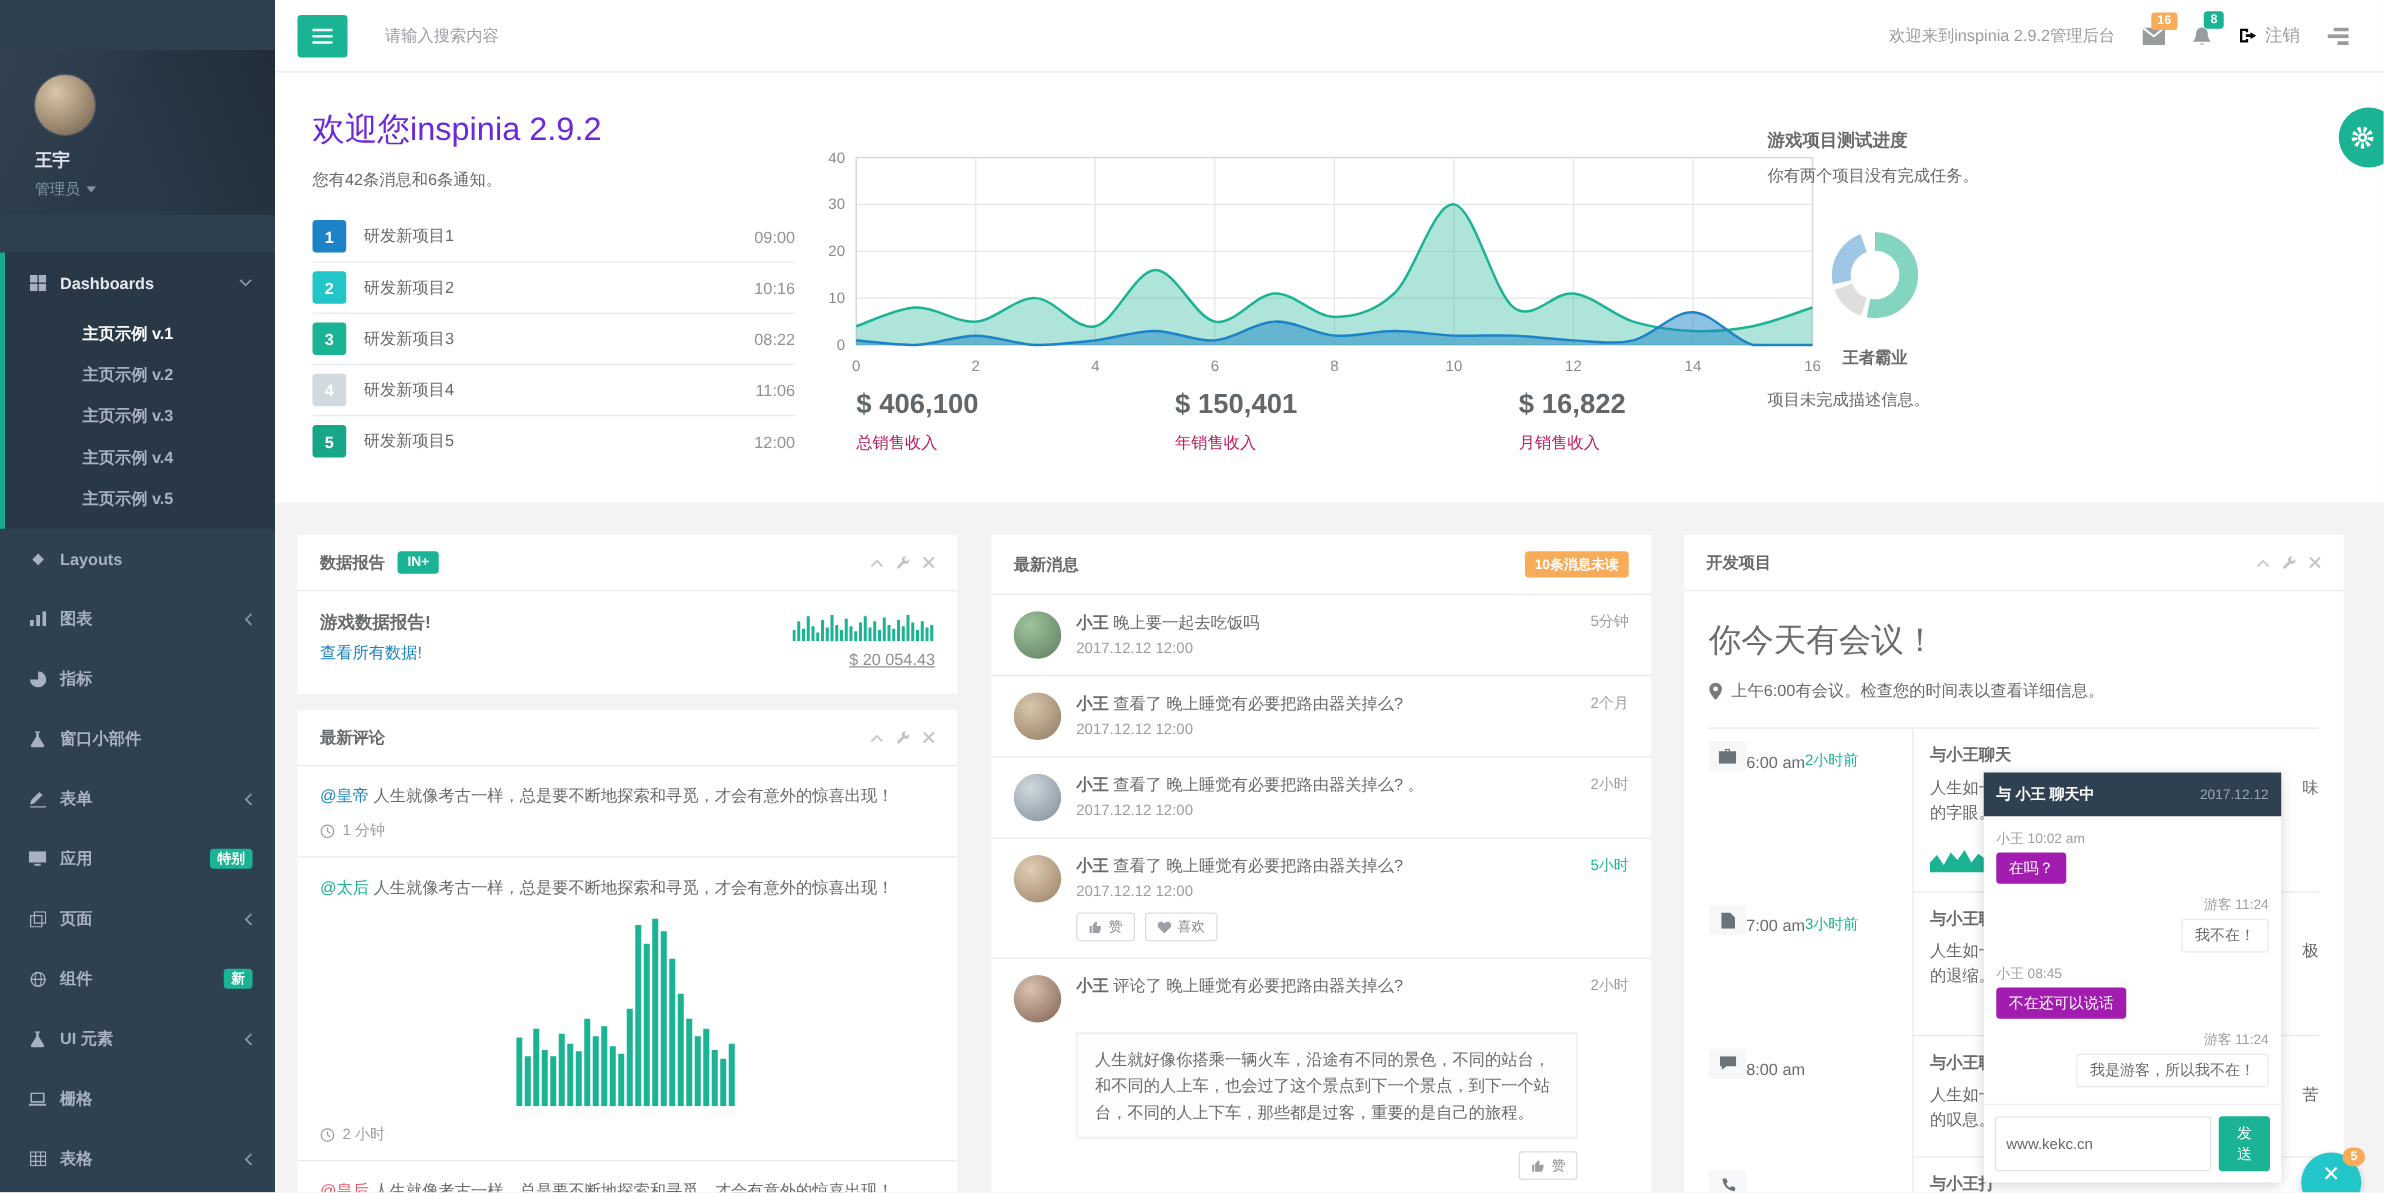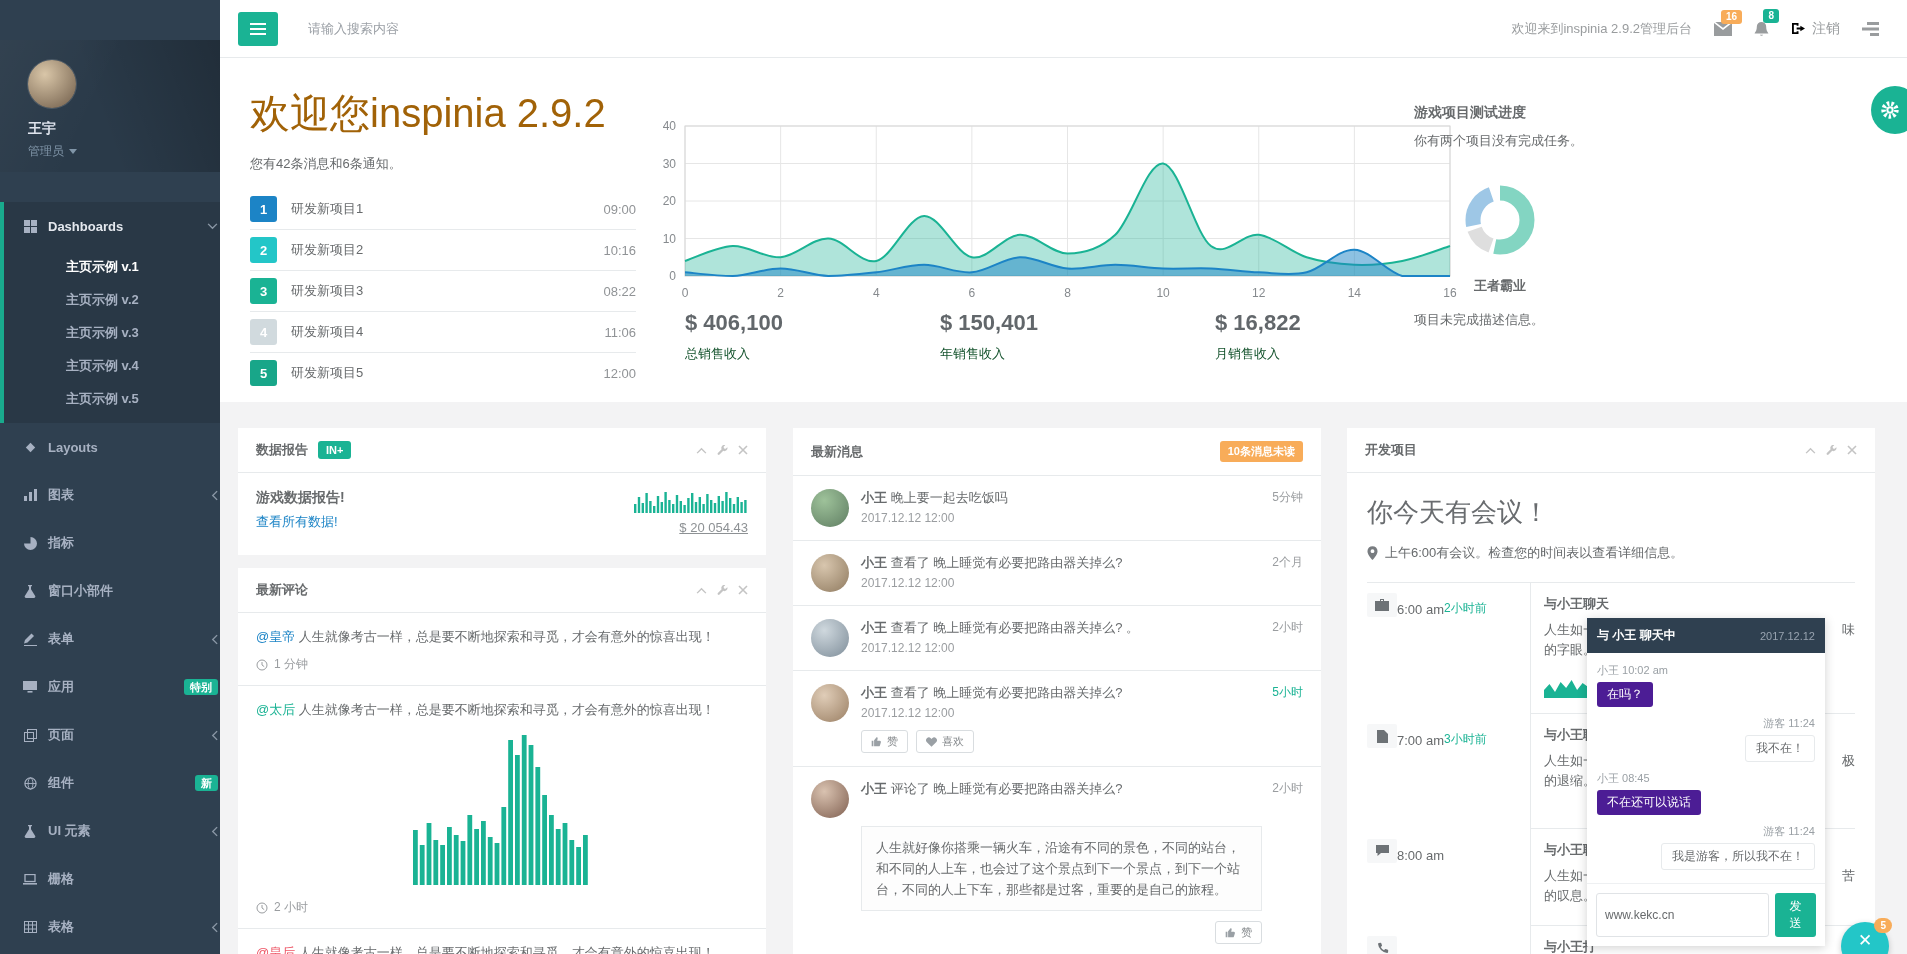--- a/index.html
+++ b/index.html
@@ -8,21 +8,21 @@
 
   
   .sidebar{position:absolute;left:0;top:0;width:220px;height:954px;background:#2f4050;z-index:5;}
   .profile{padding:20px 0 0 28px;height:112px;
     background:linear-gradient(115deg,rgba(255,255,255,.04),transparent 45%),
                linear-gradient(250deg,rgba(0,0,0,.22),transparent 55%),#2a3a49;margin-top:40px;}
   .avatar{width:48px;height:48px;border-radius:50%;background:radial-gradient(circle at 35% 30%,#d9c6a8,#6e5b48);box-shadow:0 0 0 1px rgba(255,255,255,.15);}
   .uname{margin-top:12px;color:#dfe4ed;font-weight:bold;font-size:14px;}
   .urole{margin-top:5px;color:#8095a8;font-size:12px;display:flex;align-items:center;gap:5px;}
   .nav{margin-top:30px;}
-  .nav-item{display:flex;align-items:center;gap:10px;padding:0 2px 0 22px;height:48px;color:#a7b1c2;font-weight:600;cursor:pointer;}
+  .nav-item{display:flex;align-items:center;gap:10px;padding:0 18px 0 22px;height:48px;color:#a7b1c2;font-weight:600;cursor:pointer;}
   .nav-item .lbl{flex:0 1 auto;}
   .nav-right{margin-left:auto;display:flex;align-items:center;color:#8a97a5;}
   .active-block{background:#293846;border-left:4px solid #19aa8d;}
   .active-block .nav-item{padding-left:18px;color:#e4e8ee;}
   .sub{padding-bottom:8px;}
   .sub-item{padding:8px 10px 8px 62px;color:#a7b1c2;font-weight:600;cursor:pointer;height:17px;}
   .sub-item.on{color:#ffffff;}
   .nav-badge{margin-left:auto;font-size:11px;font-weight:600;padding:2px 6px;border-radius:3px;color:#fff;line-height:12px;}
   .b-orange{background:#f8ac59;}
   .b-green{background:#1ab394;}
@@ -37,35 +37,35 @@
   .search::placeholder{color:#9a9fa5;}
   .top-right{margin-left:auto;display:flex;align-items:center;gap:22px;padding-right:28px;color:#999c9e;}
   .ticon{position:relative;color:#999c9e;cursor:pointer;display:inline-flex;}
   .ticon svg{fill:currentColor;}
   .n-badge{position:absolute;top:-12px;right:-10px;font-size:10px;font-weight:bold;color:#fff;padding:1px 5px;border-radius:3px;line-height:12px;}
   .logout{display:flex;align-items:center;gap:6px;color:#999c9e;cursor:pointer;font-size:14px;}
 
   
   .top-section{position:absolute;left:220px;top:58px;width:1687px;height:344px;background:#fff;}
   .welcome{position:absolute;left:30px;top:28px;width:386px;}
-  .welcome h1{margin:0;font-size:40px;font-weight:300;color:#a16207;}
+  .welcome h1{margin:0;font-size:26px;font-weight:300;color:#6d28d9;}
   .w-sub{margin-top:14px;color:#676a6c;}
   .todo{margin-top:16px;}
   .todo-row{display:flex;align-items:center;height:40px;border-bottom:1px solid #e7eaec;}
   .todo-row:last-child{border-bottom:none;}
   .t-num{width:27px;height:26px;border-radius:3px;color:#fff;font-weight:bold;display:flex;align-items:center;justify-content:center;font-size:13px;}
   .n1{background:#1c84c6;}.n2{background:#23c6c8;}.n3{background:#1ab394;}.n4{background:#d1dade;color:#fff;}.n5{background:#18a689;}
   .t-label{margin-left:14px;color:#676a6c;}
   .t-time{margin-left:auto;color:#909396;}
   .chart-box{position:absolute;left:420px;top:58px;}
   .tick{font-size:12px;fill:#868a8e;font-family:"Liberation Sans",sans-serif;}
   .stat{position:absolute;top:252px;}
   .s1{left:465px;}.s2{left:720px;}.s3{left:995px;}
   .stat .val{font-size:22px;font-weight:bold;color:#62676b;}
-  .stat .lab{margin-top:9px;color:#14532d;}
+  .stat .lab{margin-top:9px;color:#be185d;}
   .right-col{position:absolute;left:1194px;top:46px;width:420px;}
   .right-col .rtitle{font-weight:bold;font-size:14px;color:#676a6c;}
   .right-col .rsub{margin-top:10px;color:#676a6c;}
   .donut-row{margin-top:30px;display:flex;padding-left:46px;gap:122px;}
   .donut{text-align:center;}
   .donut .dlabel{margin-top:14px;font-weight:bold;color:#676a6c;}
   .rnote{margin-top:16px;color:#676a6c;}
 
   
   .panels{position:absolute;left:220px;top:428px;width:1687px;}
@@ -136,21 +136,21 @@
   
   .chat{position:absolute;left:1587px;top:618px;width:238px;background:#fff;z-index:25;box-shadow:0 2px 10px rgba(0,0,0,.18);font-size:12px;}
   .chat-head{background:#2f4050;color:#fff;display:flex;align-items:center;padding:9px 10px;}
   .chat-head .ct{font-weight:bold;}
   .chat-head .cd{margin-left:auto;color:#98a3b0;font-size:11px;}
   .chat-body{padding:10px 10px 4px;}
   .msg{margin-bottom:9px;}
   .msg .meta{color:#9aa0a5;font-size:11px;margin-bottom:4px;}
   .msg.right{text-align:right;}
   .bubble{display:inline-block;padding:4px 10px;border-radius:3px;line-height:17px;}
-  .bub-teal{background:#4c1d95;color:#fff;}
+  .bub-teal{background:#a21caf;color:#fff;}
   .bub-white{background:#fff;border:1px solid #e7eaec;color:#676a6c;}
   .chat-foot{display:flex;gap:6px;padding:9px;border-top:1px solid #eef0f2;}
   .chat-foot input{flex:1;border:1px solid #e0e3e6;border-radius:3px;padding:5px 8px;font-size:12px;color:#676a6c;outline:none;font-family:inherit;}
   .send-btn{background:#1ab394;border:none;color:#fff;border-radius:3px;padding:5px 12px;font-size:12px;cursor:pointer;font-family:inherit;}
 </style>
 </head>
 <body>
 
 <div class="page">
 

